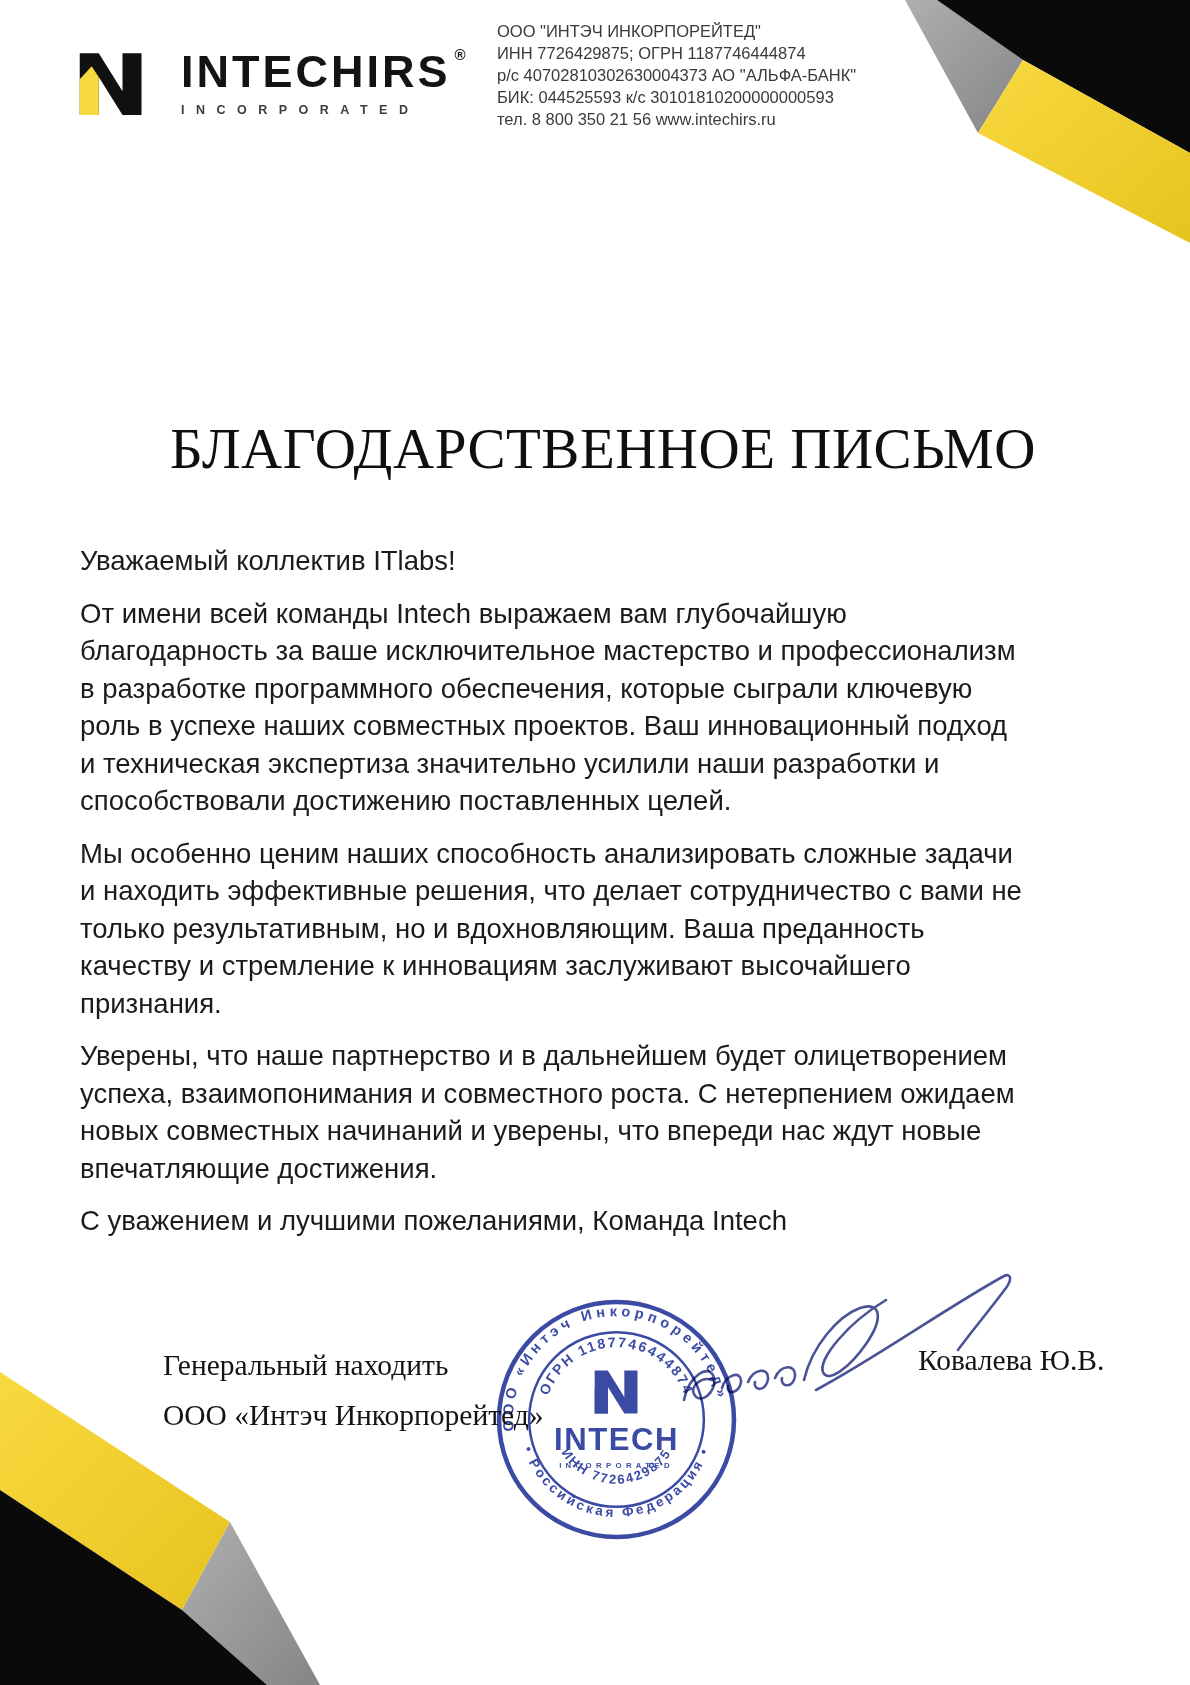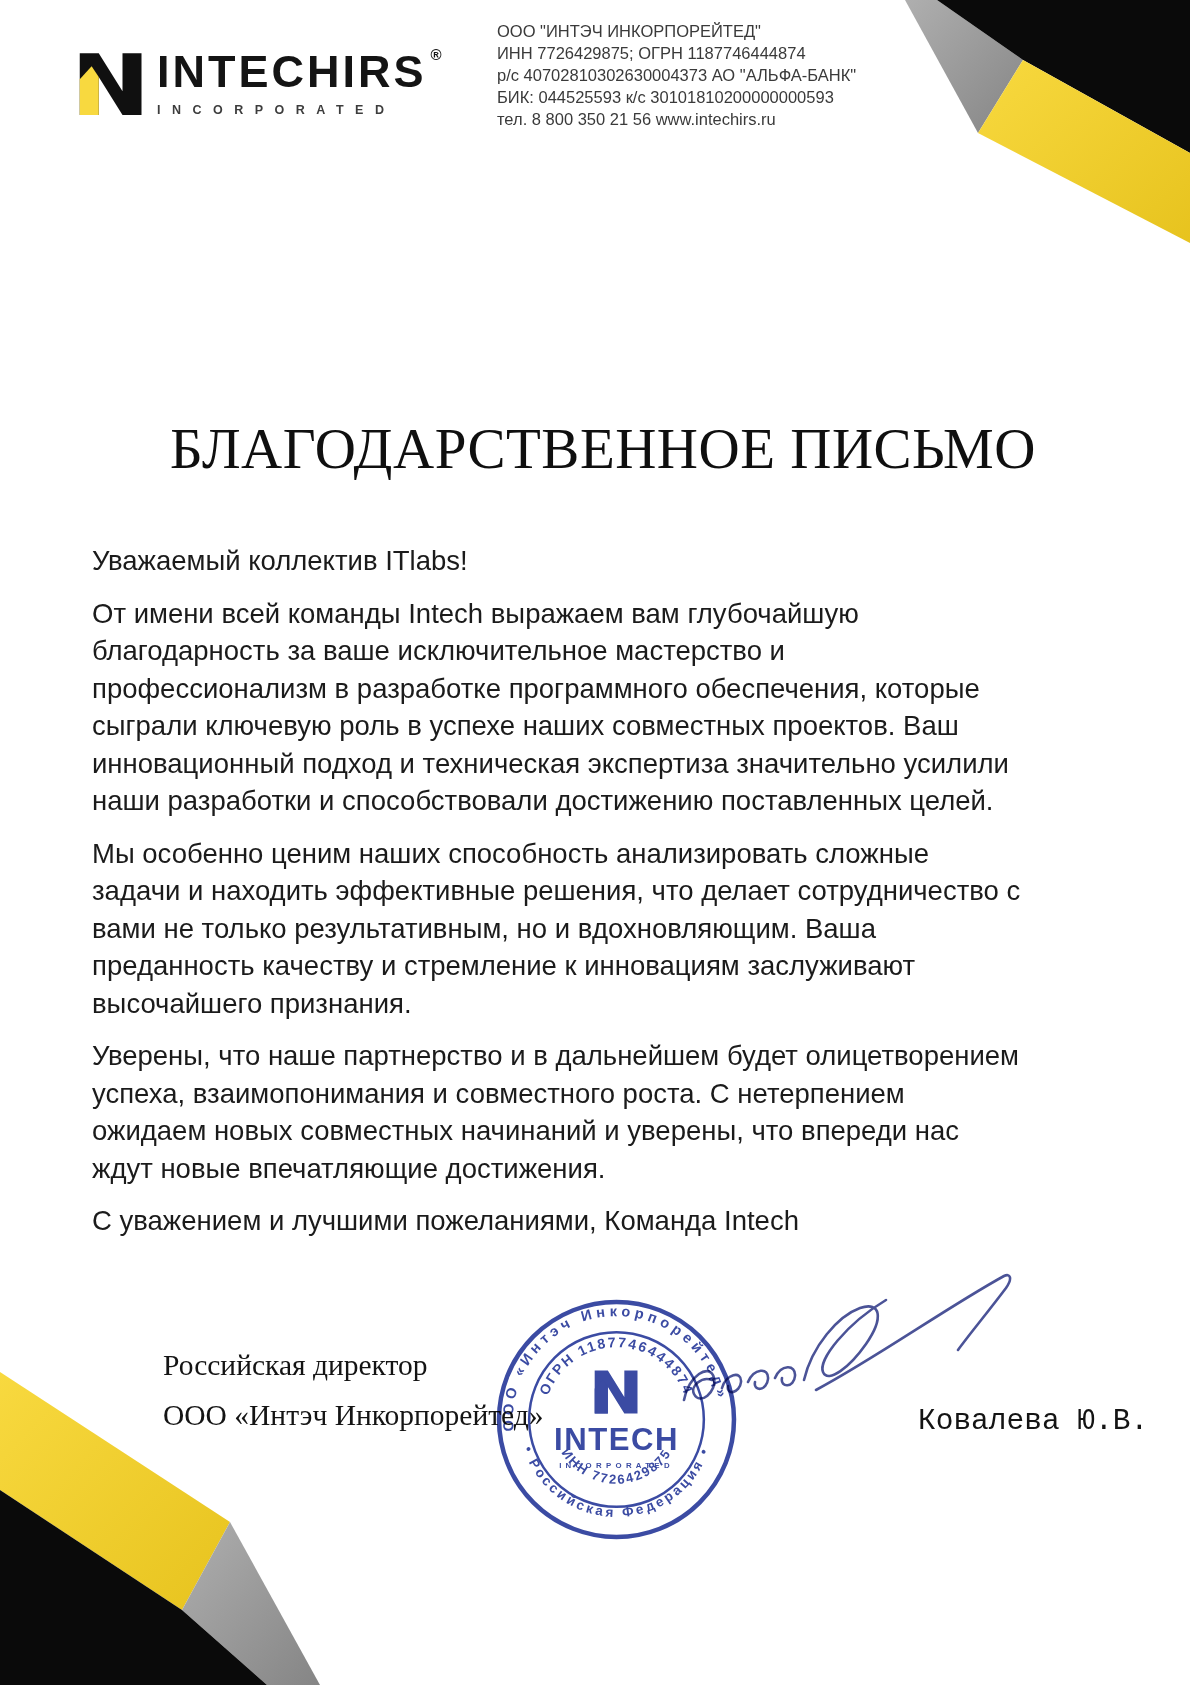--- a/index.html
+++ b/index.html
@@ -3,21 +3,21 @@
 <meta charset="utf-8">
 <style>
   html,body{margin:0;padding:0;background:#e8e8e8;}
   .page{
     position:relative;width:1190px;height:1685px;margin:0 auto;background:#ffffff;
     overflow:hidden;font-family:"Liberation Sans",sans-serif;color:#1c1c1c;
   }
   
   .logo{position:absolute;left:75px;top:48px;display:flex;align-items:flex-start;}
   .logo-mark{width:76px;height:72px;flex:0 0 auto;}
-  .logo-text{margin-left:6px;}
+  .logo-text{margin-left:30px;}
   .wordmark-row{display:flex;align-items:flex-start;}
   .wordmark{
     font-weight:bold;font-size:45px;line-height:48px;letter-spacing:3px;
     color:#141414;font-family:"Liberation Sans",sans-serif;
   }
   .reg{font-size:15px;font-weight:bold;color:#141414;margin-left:4px;margin-top:-2px;}
   .logo-sub{margin-top:7px;font-size:12.5px;font-weight:600;letter-spacing:11.5px;color:#3d3d3d;}
   .company-details{
     position:absolute;left:497px;top:20px;font-size:16.5px;line-height:22px;color:#3a3a3a;
   }
@@ -26,29 +26,29 @@
   .title{
     position:absolute;left:0;width:100%;top:408px;margin:8px;text-align:center;
     font-family:"Liberation Serif",serif;font-weight:400;font-size:57px;color:#0f0f0f;
     letter-spacing:0.5px;
   }
   
   .letter-body{
     position:absolute;left:80px;top:542px;width:944px;
     font-size:27.5px;line-height:37.5px;color:#1b1b1b;
   }
-  .letter-body p{margin:0 0 15px 12px;}
+  .letter-body p{margin:0 0 15px 0;}
   
   .sign-left{
     position:absolute;left:163px;top:1340px;
     font-family:"Liberation Serif",serif;font-size:29.5px;line-height:50px;color:#141414;
   }
   .sign-name{
-    position:absolute;left:918px;top:1404px;
-    font-family:Liberation Mono, monospace;font-size:29.5px;color:#141414;white-space:nowrap;
+    position:absolute;left:918px;top:1344px;
+    font-family:Liberation Serif, serif;font-size:29.5px;color:#141414;white-space:nowrap;
   }
   
   .stamp{position:absolute;left:494px;top:1297px;width:245px;height:245px;
          mix-blend-mode:multiply;opacity:0.94;}
   .stamp text,.stamp textPath{font-family:"Liberation Sans",sans-serif;}
   .handwriting{position:absolute;left:668px;top:1262px;width:352px;height:172px;
          mix-blend-mode:multiply;}
   
   .corner{position:absolute;pointer-events:none;}
   .corner.tr{right:0;top:0;width:290px;height:250px;}
@@ -107,21 +107,21 @@
 
   <div class="letter-body">
     <p>Уважаемый коллектив ITlabs!</p>
     <p>От имени всей команды Intech выражаем вам глубочайшую благодарность за ваше исключительное мастерство и профессионализм в разработке программного обеспечения, которые сыграли ключевую роль в успехе наших совместных проектов. Ваш инновационный подход и техническая экспертиза значительно усилили наши разработки и способствовали достижению поставленных целей.</p>
     <p>Мы особенно ценим наших способность анализировать сложные задачи и находить эффективные решения, что делает сотрудничество с вами не только результативным, но и вдохновляющим. Ваша преданность качеству и стремление к инновациям заслуживают высочайшего признания.</p>
     <p>Уверены, что наше партнерство и в дальнейшем будет олицетворением успеха, взаимопонимания и совместного роста. С нетерпением ожидаем новых совместных начинаний и уверены, что впереди нас ждут новые впечатляющие достижения.</p>
     <p>С уважением и лучшими пожеланиями, Команда Intech</p>
   </div>
 
   <div class="sign-left">
-    <div>Российская директор</div>
+    <div>Генеральный находить</div>
     <div>ООО «Интэч Инкорпорейтед»</div>
   </div>
   <div class="sign-name">Ковалева Ю.В.</div>
 
   <svg class="stamp" viewBox="0 0 244 244">
     <defs>
       <path id="arc-outer" d="M122,225 A103,103 0 1 1 122.02,225" fill="none"></path>
       <path id="arc-bottom" d="M25,122 A97,97 0 0 0 219,122" fill="none"></path>
       <path id="arc-ogrn" d="M50,122 A72,72 0 0 1 194,122" fill="none"></path>
       <path id="arc-inn" d="M58,122 A64,64 0 0 0 186,122" fill="none"></path>

